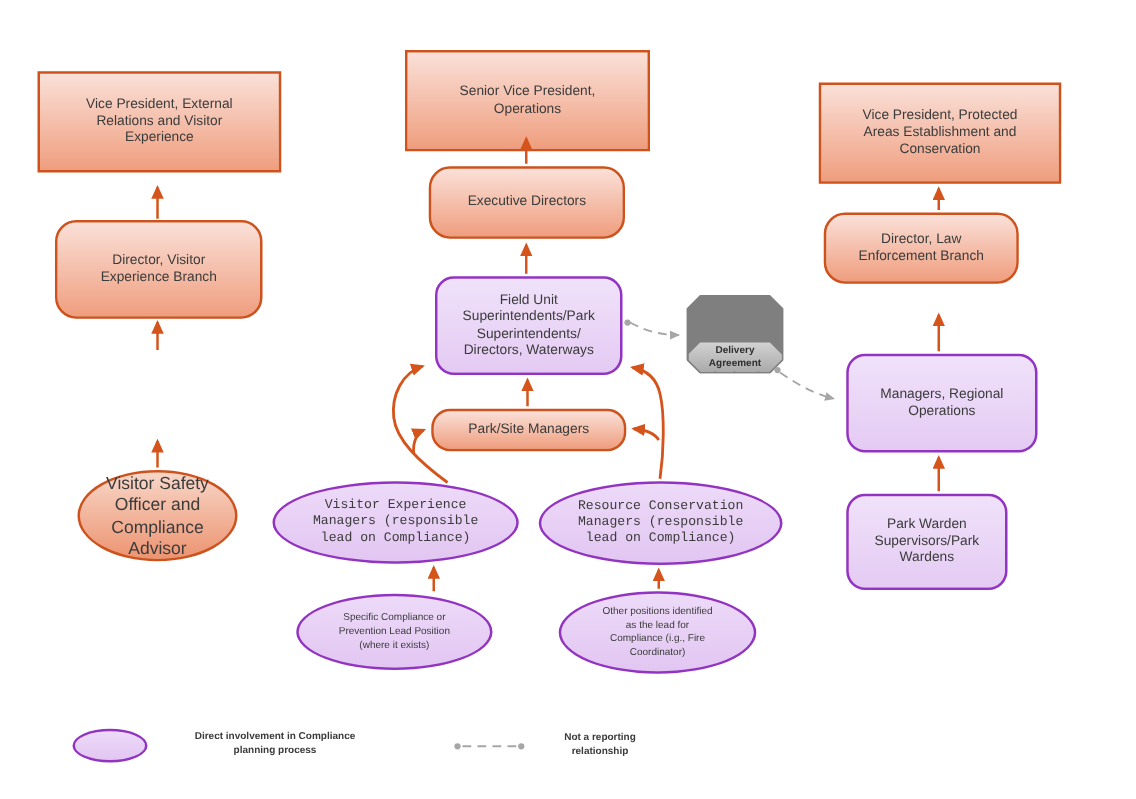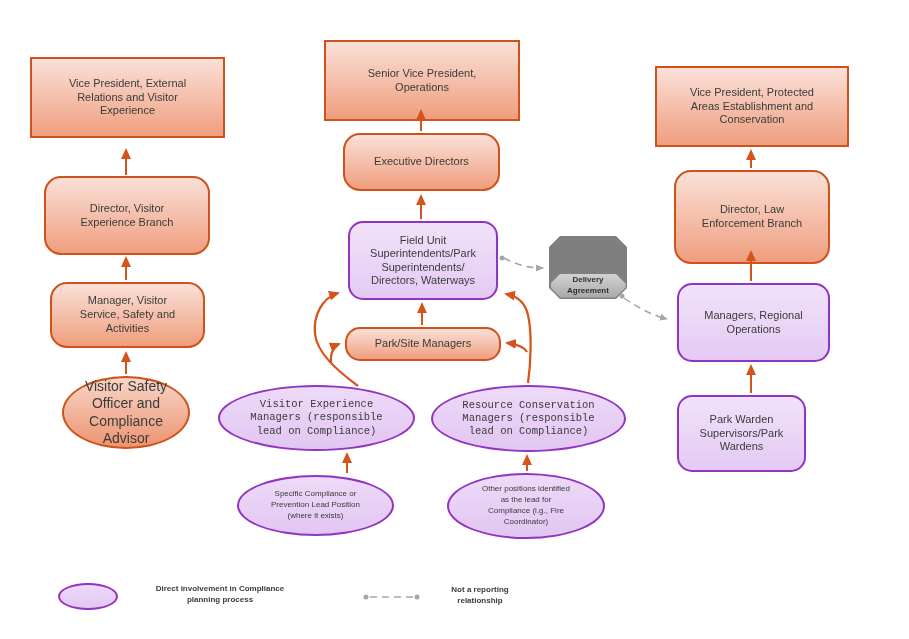--- a/index.html
+++ b/index.html
@@ -43,23 +43,20 @@
 </head>
 <body>
 
 <div id="canvas">
 
   <div class="node orange-rect fs11" style="left:30px;top:57px;width:195px;height:81px;">Vice President, External
 Relations and Visitor
 Experience</div>
   <div class="node orange-round fs11" style="left:44px;top:176px;width:166px;height:79px;">Director, Visitor
 Experience Branch</div>
-  <div class="node orange-round fs11" style="left:50px;top:282px;width:155px;height:66px;">Manager, Visitor
-Service, Safety and
-Activities</div>
   <div class="node orange-ellipse fs10" style="left:62px;top:376px;width:128px;height:73px;">Visitor Safety
 Officer and
 Compliance
 Advisor</div>
 
   <div class="node orange-rect fs11" style="left:324px;top:26px;width:196px;height:81px;margin-top:14px;">Senior Vice President,
 Operations</div>
   <div class="node orange-round fs11" style="left:343px;top:133px;width:157px;height:58px;">Executive Directors</div>
   <div class="node purple-round fs11" style="left:348px;top:221px;width:150px;height:79px;line-height:1.2;">Field Unit
 Superintendents/Park
@@ -83,21 +80,21 @@
   <div class="octagon-outer" style="left:549px;top:236px;width:78px;height:63px;">
     <div class="octagon-inner fs8 bold">Service
 Delivery
 Agreement
 developed</div>
   </div>
 
   <div class="node orange-rect fs11" style="left:655px;top:66px;width:194px;height:81px;">Vice President, Protected
 Areas Establishment and
 Conservation</div>
-  <div class="node orange-round fs11" style="left:674px;top:170px;width:156px;height:94px;">Director, Law
+  <div class="node orange-round fs11" style="left:659px;top:170px;width:156px;height:57px;">Director, Law
 Enforcement Branch</div>
   <div class="node purple-round fs11" style="left:677px;top:283px;width:153px;height:79px;">Managers, Regional
 Operations</div>
   <div class="node purple-round fs11" style="left:677px;top:395px;width:129px;height:77px;">Park Warden
 Supervisors/Park
 Wardens</div>
 
   <div class="node purple-ellipse" style="left:58px;top:583px;width:60px;height:27px;"></div>
   <div class="legend-text fs8 bold" style="left:130px;top:579px;width:180px;height:32px;">Direct involvement in Compliance
 planning process</div>

